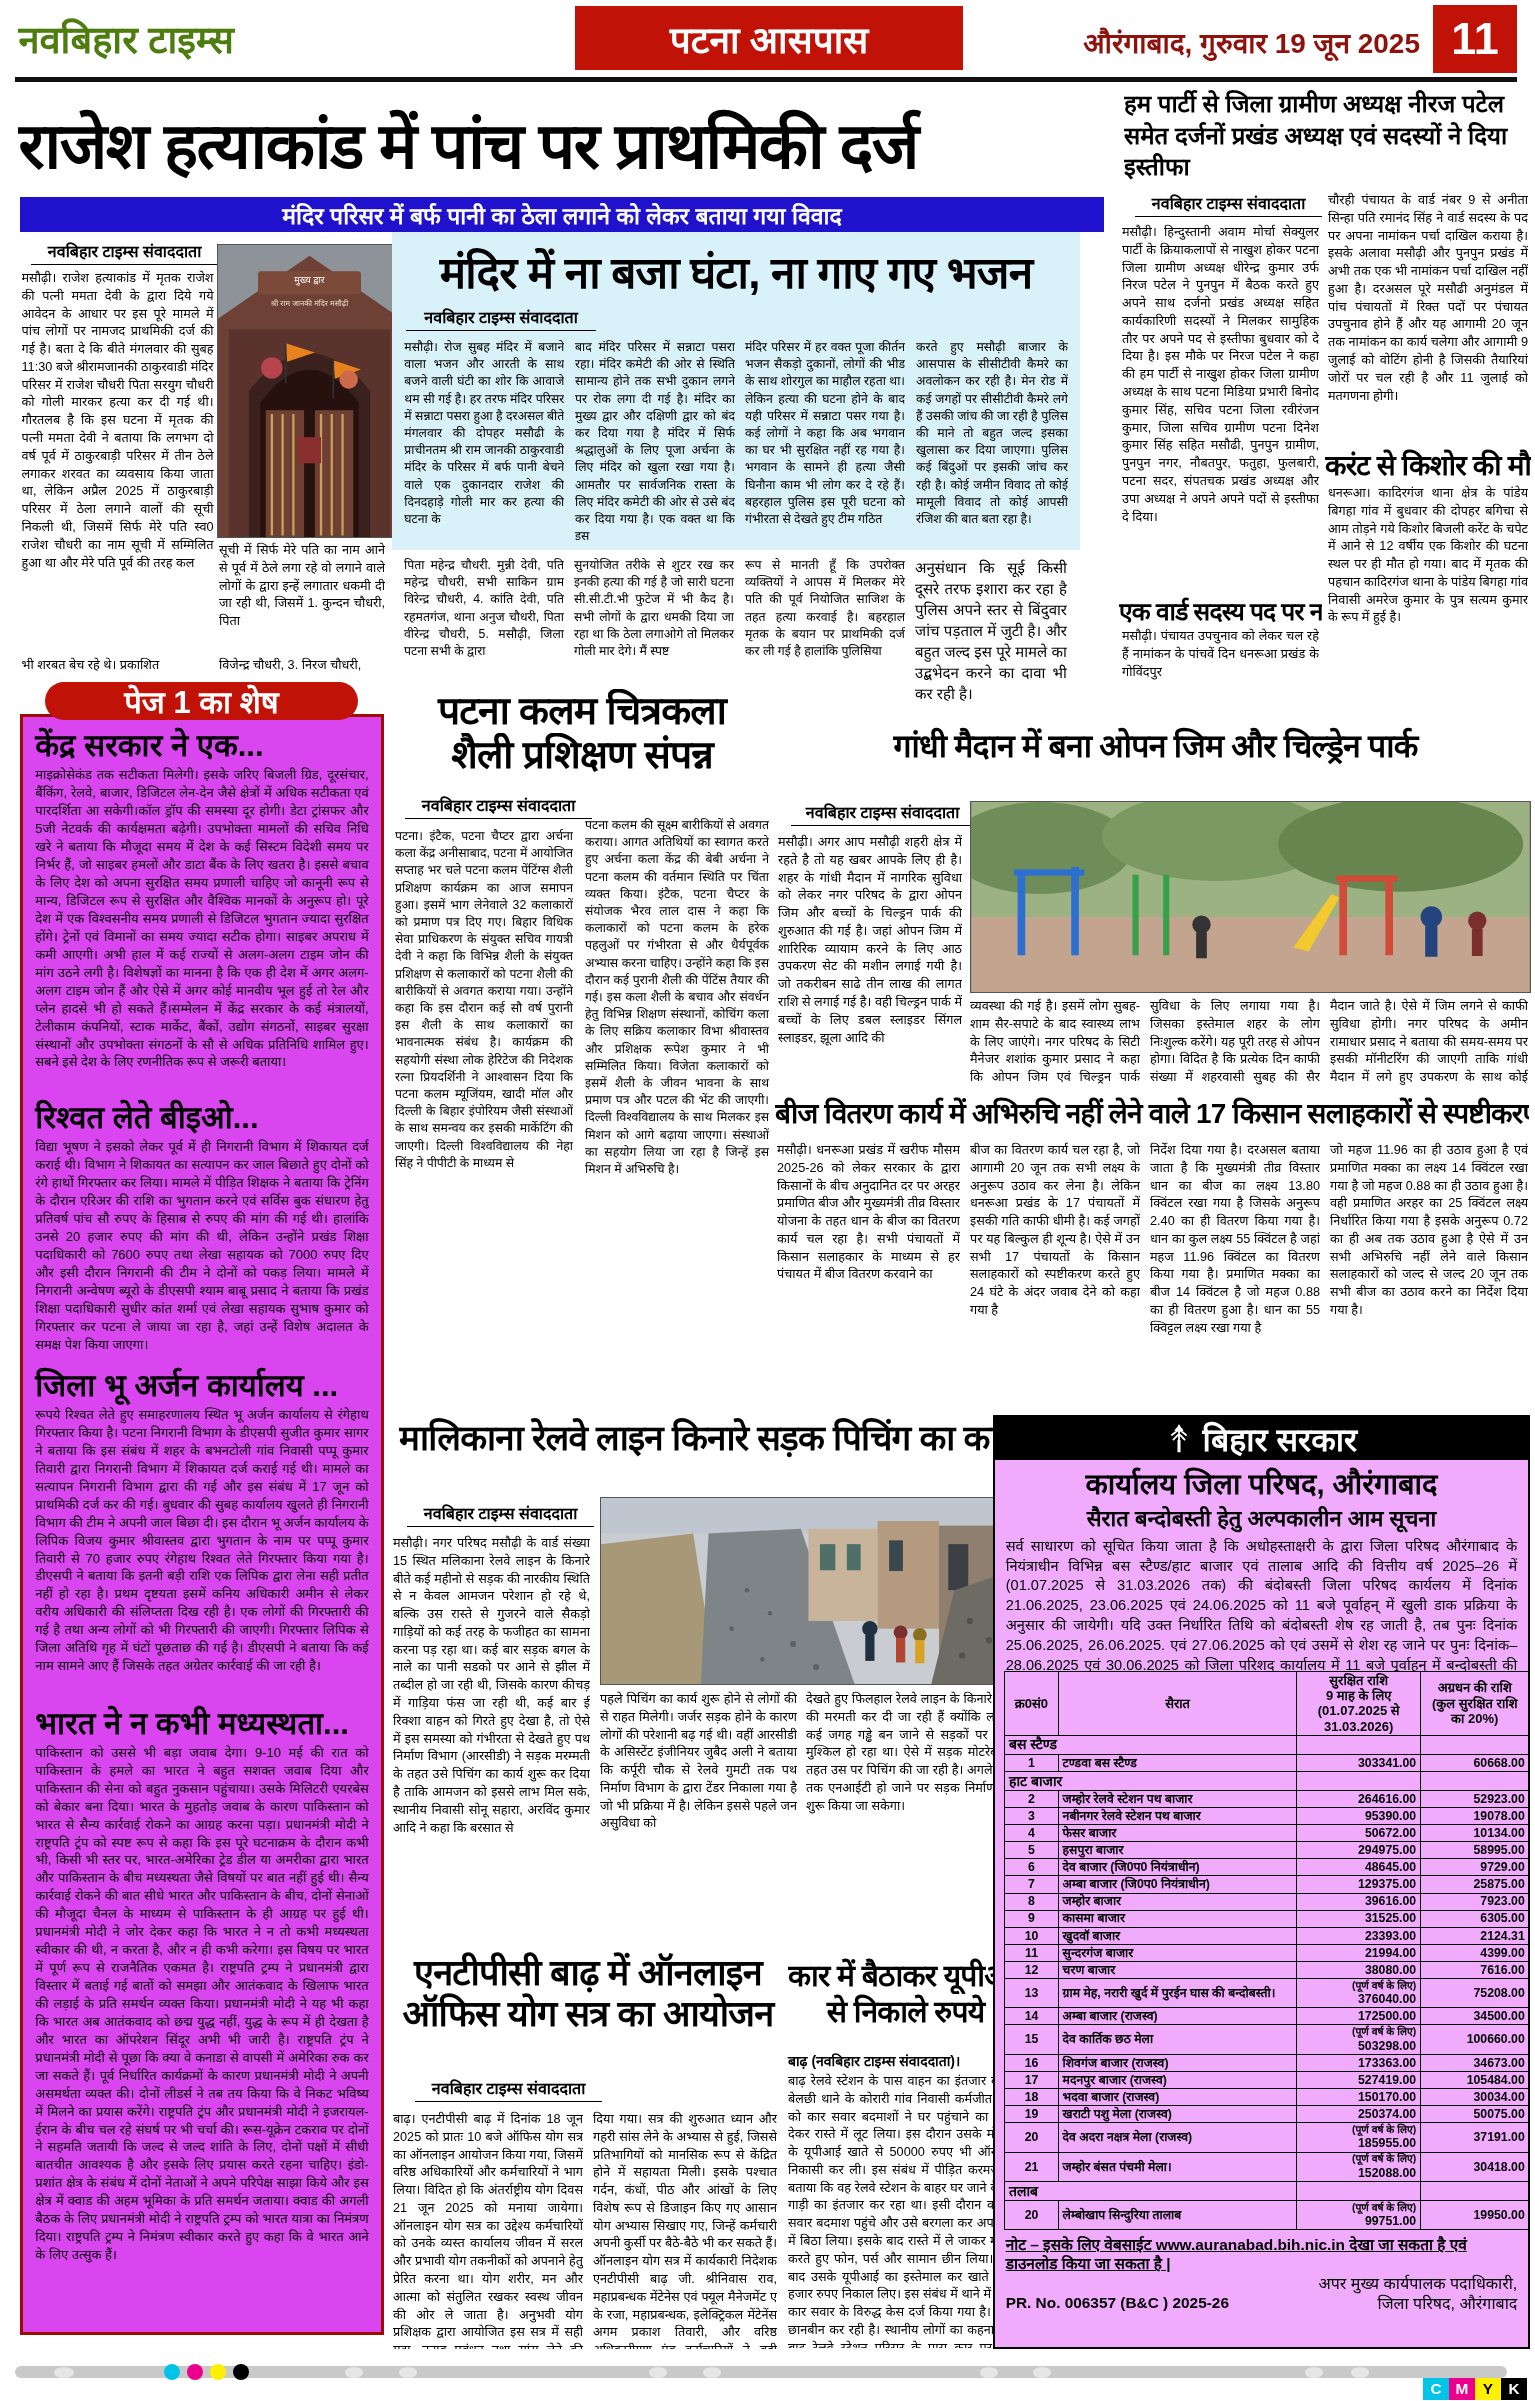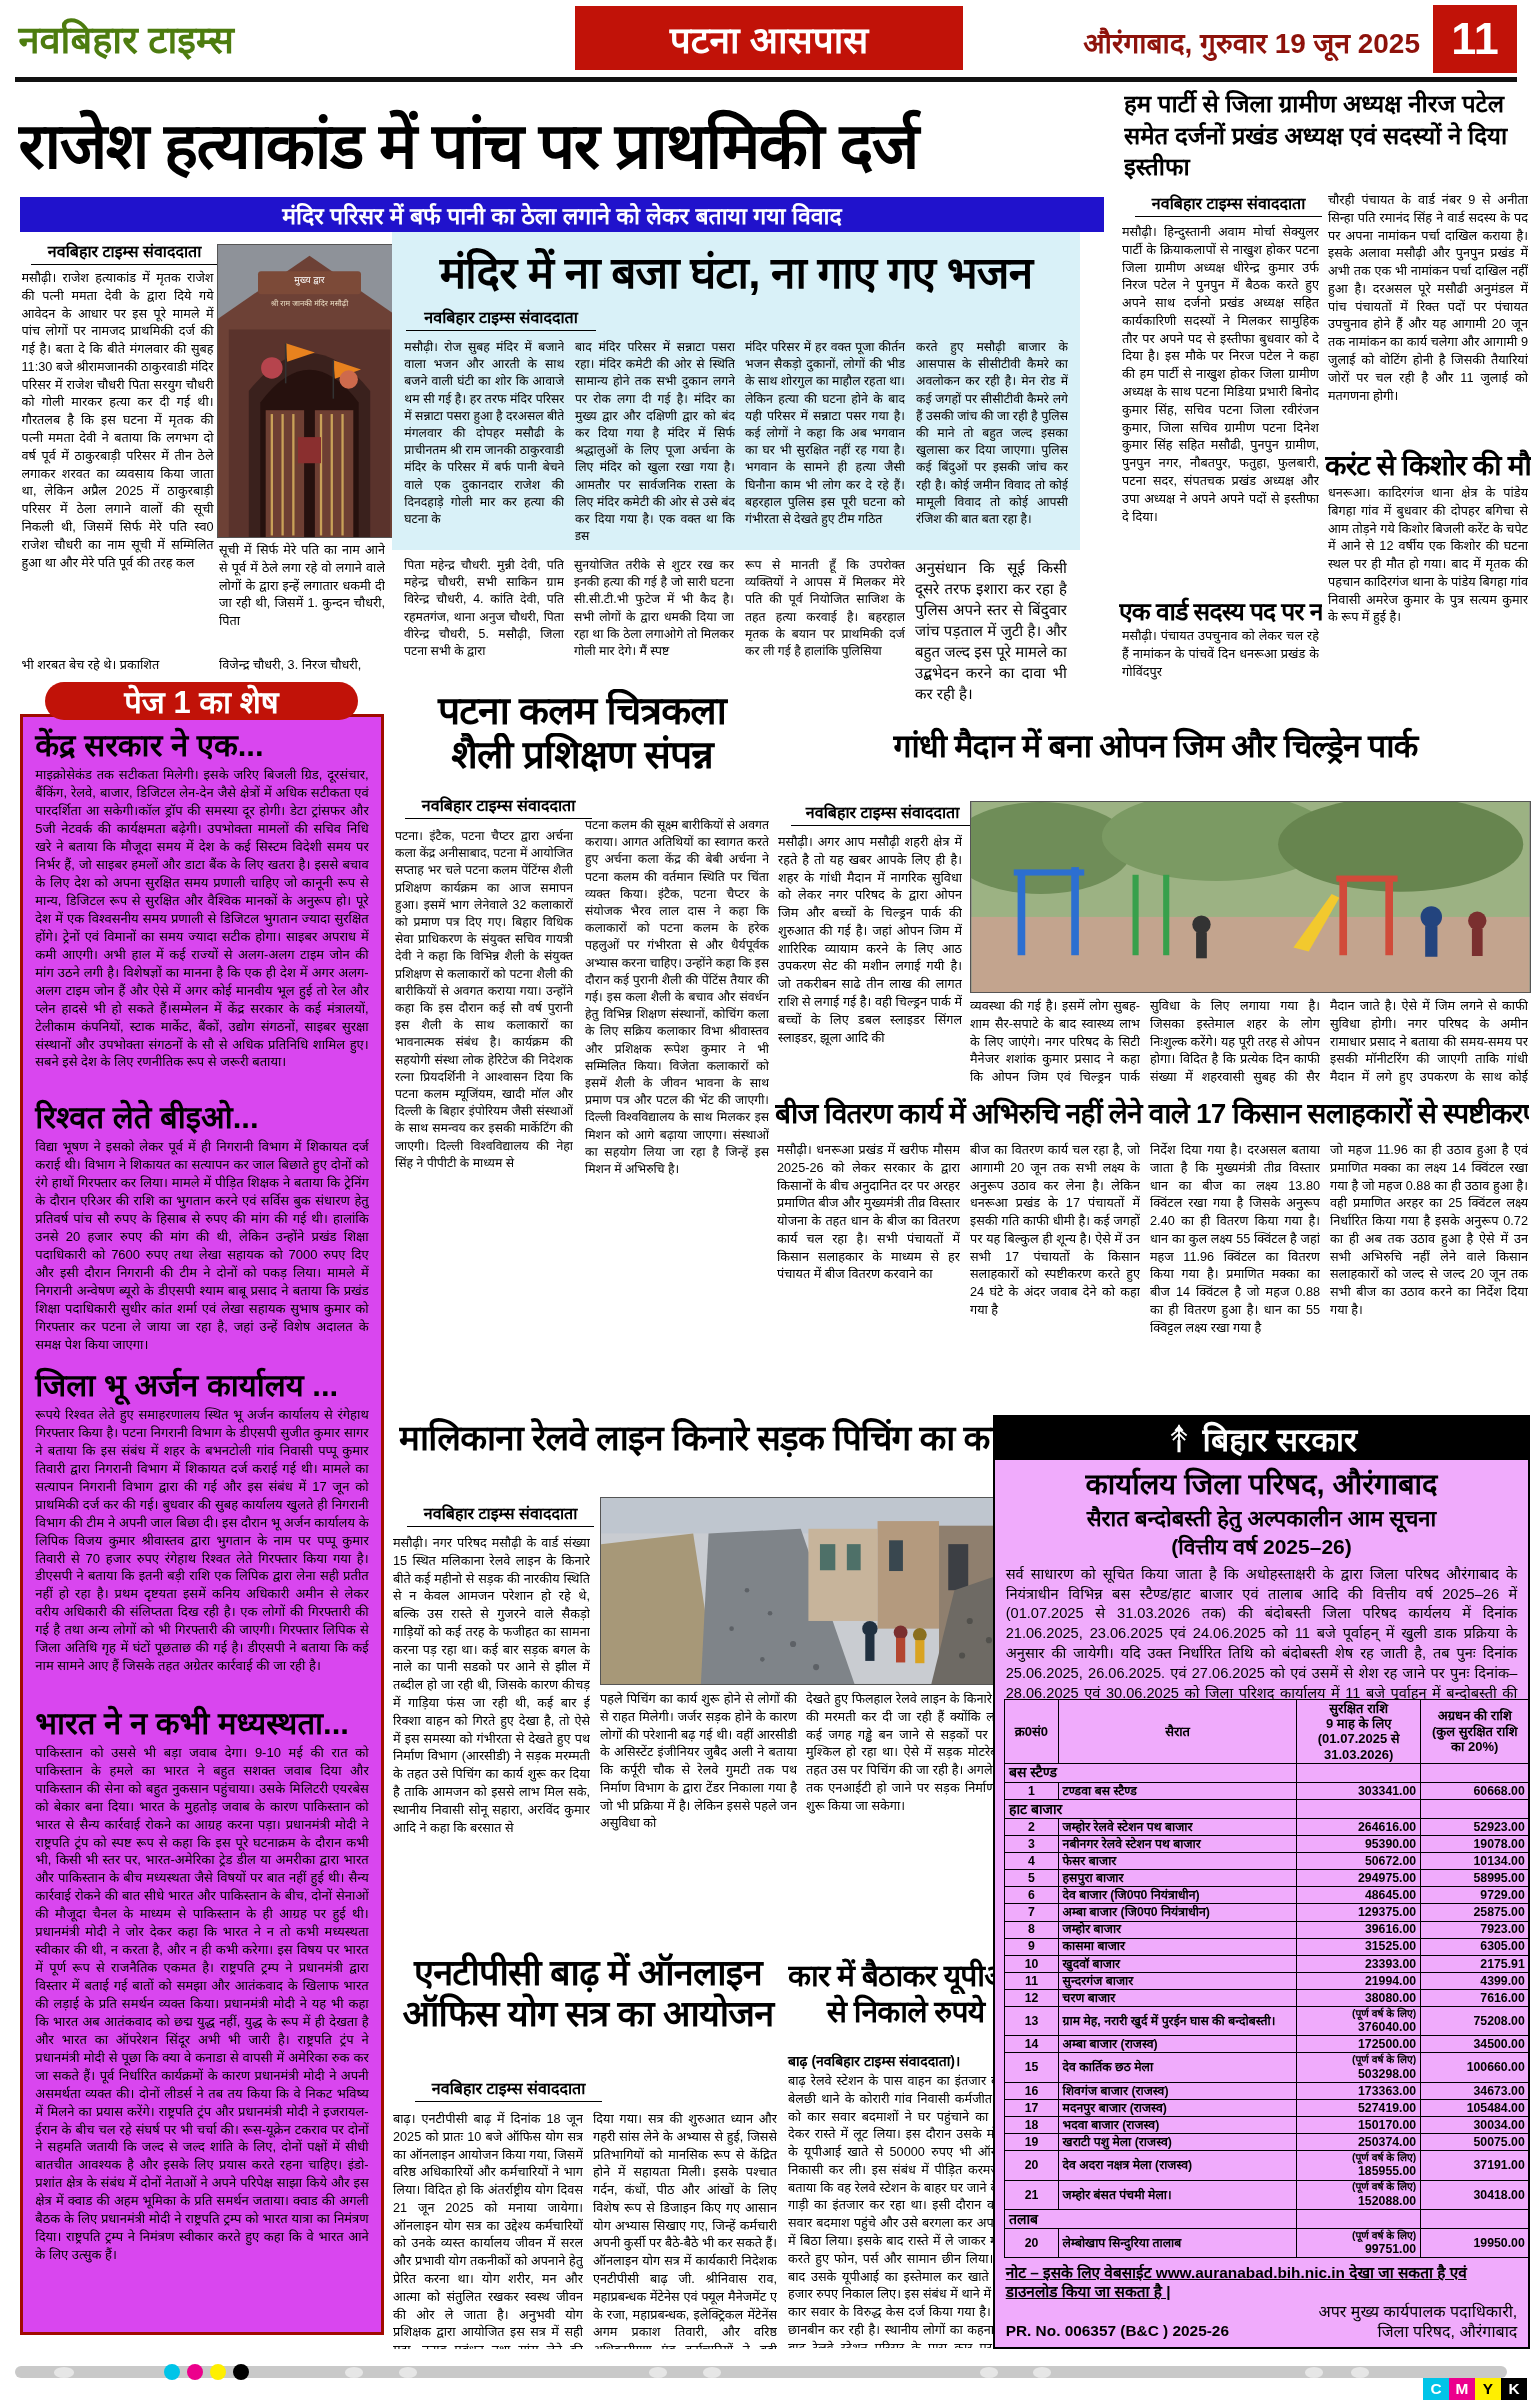--- a/index.html
+++ b/index.html
@@ -244,21 +244,20 @@
 <div class="abs ad-box" style="left:993px;top:1415px;width:537px;height:934px;">
   <div class="ad-band">
     <svg width="26" height="31" viewBox="0 0 34 40">
       <rect x="15" y="22" width="4" height="16" fill="#fff"></rect>
       <path d="M17 2 L17 22 M17 8 L7 16 M17 8 L27 16 M17 14 L9 22 M17 14 L25 22 M17 4 L12 10 M17 4 L22 10" stroke="#fff" stroke-width="2.4" fill="none"></path>
     </svg>
     <span>बिहार सरकार</span>
   </div>
   <div class="ad-office">कार्यालय जिला परिषद, औरंगाबाद</div>
   <div class="ad-sub">सैरात बन्दोबस्ती हेतु अल्पकालीन आम सूचना</div>
-  <div class="ad-fy">(वित्तीय वर्ष 2025–26)</div>
   <div class="ad-intro">सर्व साधारण को सूचित किया जाता है कि अधोहस्ताक्षरी के द्वारा जिला परिषद औरंगाबाद के नियंत्राधीन विभिन्न बस स्टैण्ड/हाट बाजार एवं तालाब आदि की वित्तीय वर्ष 2025–26 में (01.07.2025 से 31.03.2026 तक) की बंदोबस्ती जिला परिषद कार्यलय में दिनांक 21.06.2025, 23.06.2025 एवं 24.06.2025 को 11 बजे पूर्वाहन् में खुली डाक प्रक्रिया के अनुसार की जायेगी। यदि उक्त निर्धारित तिथि को बंदोबस्ती शेष रह जाती है, तब पुनः दिनांक 25.06.2025, 26.06.2025. एवं 27.06.2025 को एवं उसमें से शेश रह जाने पर पुनः दिनांक–28.06.2025 एवं 30.06.2025 को जिला परिशद कार्यालय में 11 बजे पूर्वाहन् में बन्दोबस्ती की जायेगी। इच्छुक व्यक्ति उपरोक्त निर्धारित तिथियों को डाक में भाग ले सकते हैं। यदि सुरक्षित जमा राशि में किसी प्रकार का संशोधन होता है तो वह लेसी को स्वीकार करना होगा।</div>
   <table class="ad-t">
     <thead>
       <tr>
         <th style="width:45px;">क्र0सं0</th>
         <th style="width:230px;">सैरात</th>
         <th style="width:115px;">सुरक्षित राशि
 9 माह के लिए
 (01.07.2025 से
 31.03.2026)</th>
@@ -349,21 +348,21 @@
             <div>31525.00</div>
           </td>
           <td class="c-adv">6305.00</td>
         </tr>
         <tr>
           <td class="c-sn">10</td>
           <td class="c-name">खुदवॉ बाजार</td>
           <td class="c-amt">
             <div>23393.00</div>
           </td>
-          <td class="c-adv">2175.91</td>
+          <td class="c-adv">2124.31</td>
         </tr>
         <tr>
           <td class="c-sn">11</td>
           <td class="c-name">सुन्दरगंज बाजार</td>
           <td class="c-amt">
             <div>21994.00</div>
           </td>
           <td class="c-adv">4399.00</td>
         </tr>
         <tr>

